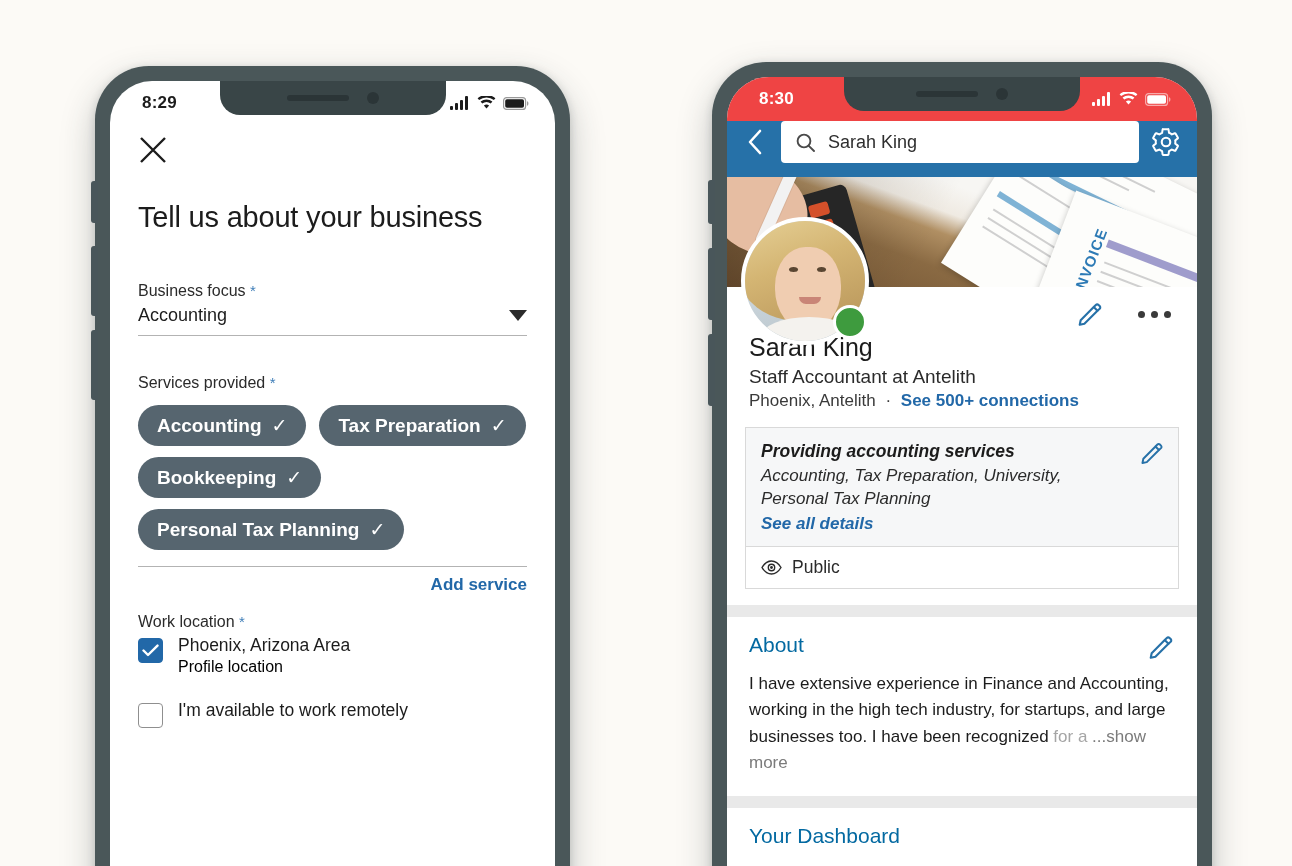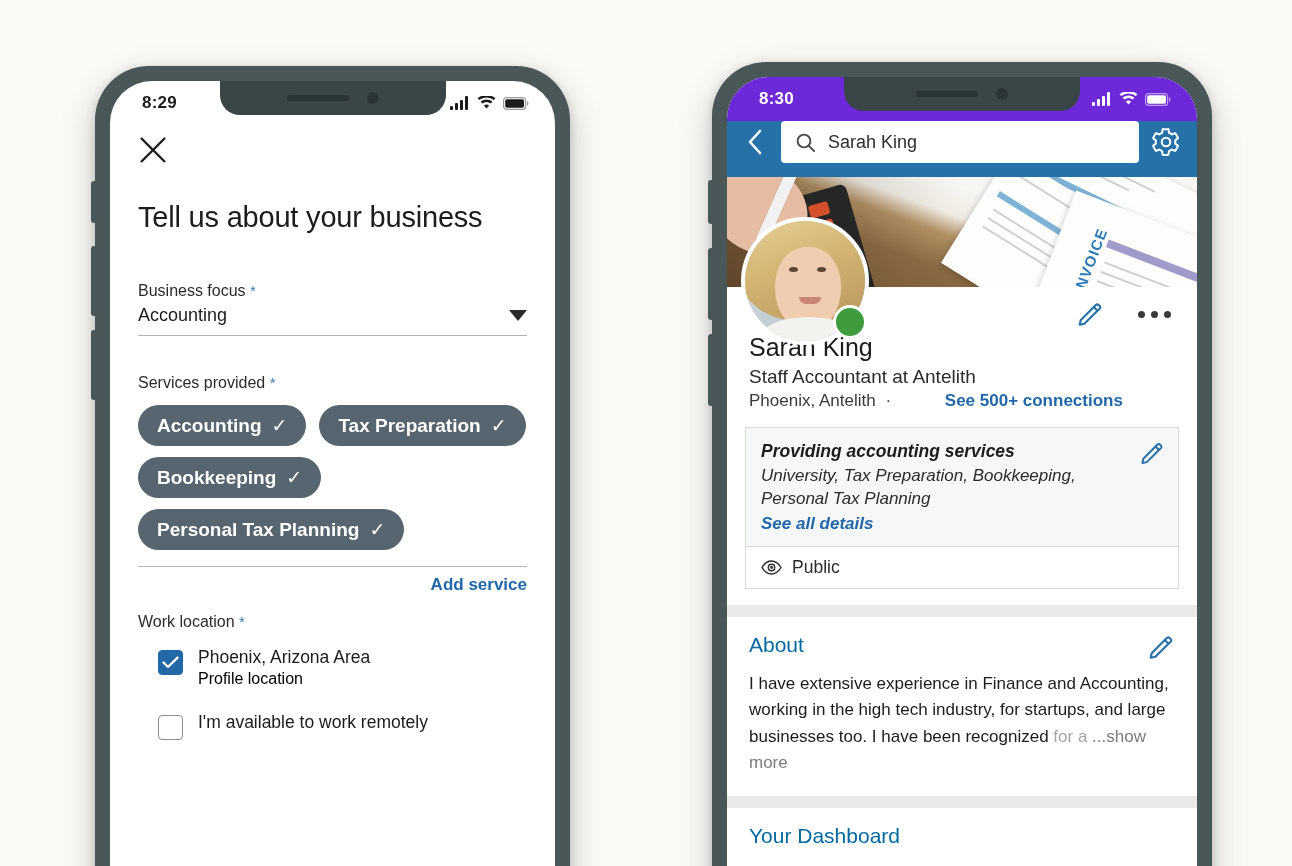--- a/index.html
+++ b/index.html
@@ -91,21 +91,21 @@
     font-size: 19px; cursor: pointer; white-space: nowrap;
   }
   .chip.on  { background: #56656F; color: #ffffff; font-weight: bold; }
   .chip.off { background: #E6E9EB; color: #4d4d4d; }
   .chip .mark { font-size: 19px; font-weight: 400; }
   .chips-rule { border-bottom: 1.5px solid #b3b3b3; margin-top: 16px; }
   .add-service {
     text-align: right; color: #2268A8; font-weight: bold;
     font-size: 17px; padding-top: 8px; cursor: pointer;
   }
-  .cbrow { display: flex; align-items: flex-start; gap: 15px; margin-left: 20px; }
+  .cbrow { display: flex; align-items: flex-start; gap: 15px; }
   .cbox {
     width: 25px; height: 25px; border-radius: 4px; flex: 0 0 auto;
     margin-top: 3px; cursor: pointer;
     display: flex; align-items: center; justify-content: center;
   }
   .cbox.checked { background: #2268A8; border: 1px solid #2268A8; }
   .cbox.empty { background: #fff; border: 1.6px solid #8f8f8f; }
   .cb-main { font-size: 17.5px; color: #1c1c1c; }
   .cb-sub { font-size: 16px; color: #000000; margin-top: 2px; }
 
@@ -190,21 +190,21 @@
     gap: 30px; padding: 10px 22px 0 0; height: 44px;
   }
   .pencil { width: 28px; height: 28px; cursor: pointer; }
   .dots { display: flex; gap: 6px; cursor: pointer; padding: 4px; }
   .dots i { width: 7px; height: 7px; border-radius: 50%; background: #3a3a3a; display: block; }
 
   .rp-info { padding: 2px 22px 14px; }
   .rp-name { font-size: 25px; color: #1c1c1c; margin-bottom: 4px; }
   .rp-head { font-size: 19px; color: #2b2b2b; margin-bottom: 3px; }
   .rp-meta { font-size: 17px; color: #3a3a3a; margin-bottom: 2px; }
-  .rp-link { color: #2268A8; font-weight: bold; margin-left: 44px; }
+  .rp-link { color: #2268A8; font-weight: bold; }
 
   .svc-card {
     margin: 0 18px; border: 1px solid #d9d9d9; background: #F6F7F8;
   }
   .svc-top { padding: 13px 15px 12px; position: relative; font-style: italic; }
   .svc-title { font-size: 17.5px; font-weight: bold; color: #1c1c1c; margin-bottom: 3px; }
   .svc-list { font-size: 17px; color: #2b2b2b; line-height: 1.35; }
   .svc-all { font-size: 17px; color: #2268A8; font-weight: bold; margin-top: 3px; cursor: pointer; }
   .svc-pencil { position: absolute; right: 13px; top: 12px; }
   .svc-bottom {
@@ -306,21 +306,21 @@
               <span class="mark">✓</span>
             </span>
           </div>
           <div class="chips-rule"></div>
           <div class="add-service">Add service</div>
         </div>
 
         <div style="height:18px;"></div>
 
         <div>
-          <div class="field-label" style="margin-bottom:16px;">
+          <div class="field-label" style="margin-bottom:4px;">
             <span>Work location</span>
             <span class="req">*</span>
           </div>
 
           <div class="cbrow">
             <span class="cbox checked">
               <svg width="17" height="13" viewBox="0 0 17 13">
                   <path d="M1.5 6.5 L6 11 L15.5 1.6" stroke="#fff" stroke-width="2.4" fill="none" stroke-linecap="round" stroke-linejoin="round"></path>
                 </svg>
             </span>
@@ -348,21 +348,21 @@
     <div class="sidebtn" style="left:-4px; top:118px; height:44px;"></div>
     <div class="sidebtn" style="left:-4px; top:186px; height:72px;"></div>
     <div class="sidebtn" style="left:-4px; top:272px; height:72px;"></div>
 
     <div class="screen">
       <div class="notch" style="width:236px;">
         <span class="speaker"></span>
         <span class="cam"></span>
       </div>
 
-      <div style="background:#6d28d9;">
+      <div style="background:#ef4444;">
         <div class="statusbar light">
           <span>8:30</span>
           <span class="status-icons">
             <svg width="20" height="14" viewBox="0 0 20 14">
               <rect x="0" y="10" width="3" height="4" rx="1" fill="#fff"></rect>
               <rect x="5" y="7" width="3" height="7" rx="1" fill="#fff"></rect>
               <rect x="10" y="4" width="3" height="10" rx="1" fill="#fff"></rect>
               <rect x="15" y="0" width="3" height="14" rx="1" fill="#fff"></rect>
             </svg>
             <svg width="19" height="14" viewBox="0 0 19 14">
@@ -480,21 +480,21 @@
 
         <div class="svc-card">
           <div class="svc-top">
             <span class="svc-pencil">
               <svg width="26" height="26" viewBox="0 0 24 24">
                 <path d="M4 17.3 L15.2 6 L18.4 9.2 L7.2 20.4 L3.2 21.2 Z" fill="none" stroke="#2671A8" stroke-width="1.8" stroke-linejoin="round"></path>
                 <path d="M15.2 6 L17 4.2 a1.6 1.6 0 0 1 2.3 0 l1 1 a1.6 1.6 0 0 1 0 2.3 L18.4 9.2" fill="none" stroke="#2671A8" stroke-width="1.8"></path>
               </svg>
             </span>
             <div class="svc-title">Providing accounting services</div>
-            <div class="svc-list">University, Tax Preparation, Bookkeeping,</div>
+            <div class="svc-list">Accounting, Tax Preparation, University,</div>
             <div class="svc-list">Personal Tax Planning</div>
             <div class="svc-all">See all details</div>
           </div>
           <div class="svc-bottom">
             <svg width="21" height="15" viewBox="0 0 21 15">
               <path d="M1 7.5 C4 2.5 7.2 1 10.5 1 S17 2.5 20 7.5 C17 12.5 13.8 14 10.5 14 S4 12.5 1 7.5 Z" fill="none" stroke="#2b2b2b" stroke-width="1.4"></path>
               <circle cx="10.5" cy="7.5" r="3.2" fill="none" stroke="#2b2b2b" stroke-width="1.4"></circle>
               <circle cx="10.5" cy="7.5" r="1.4" fill="#2b2b2b"></circle>
             </svg>
             <span>Public</span>

